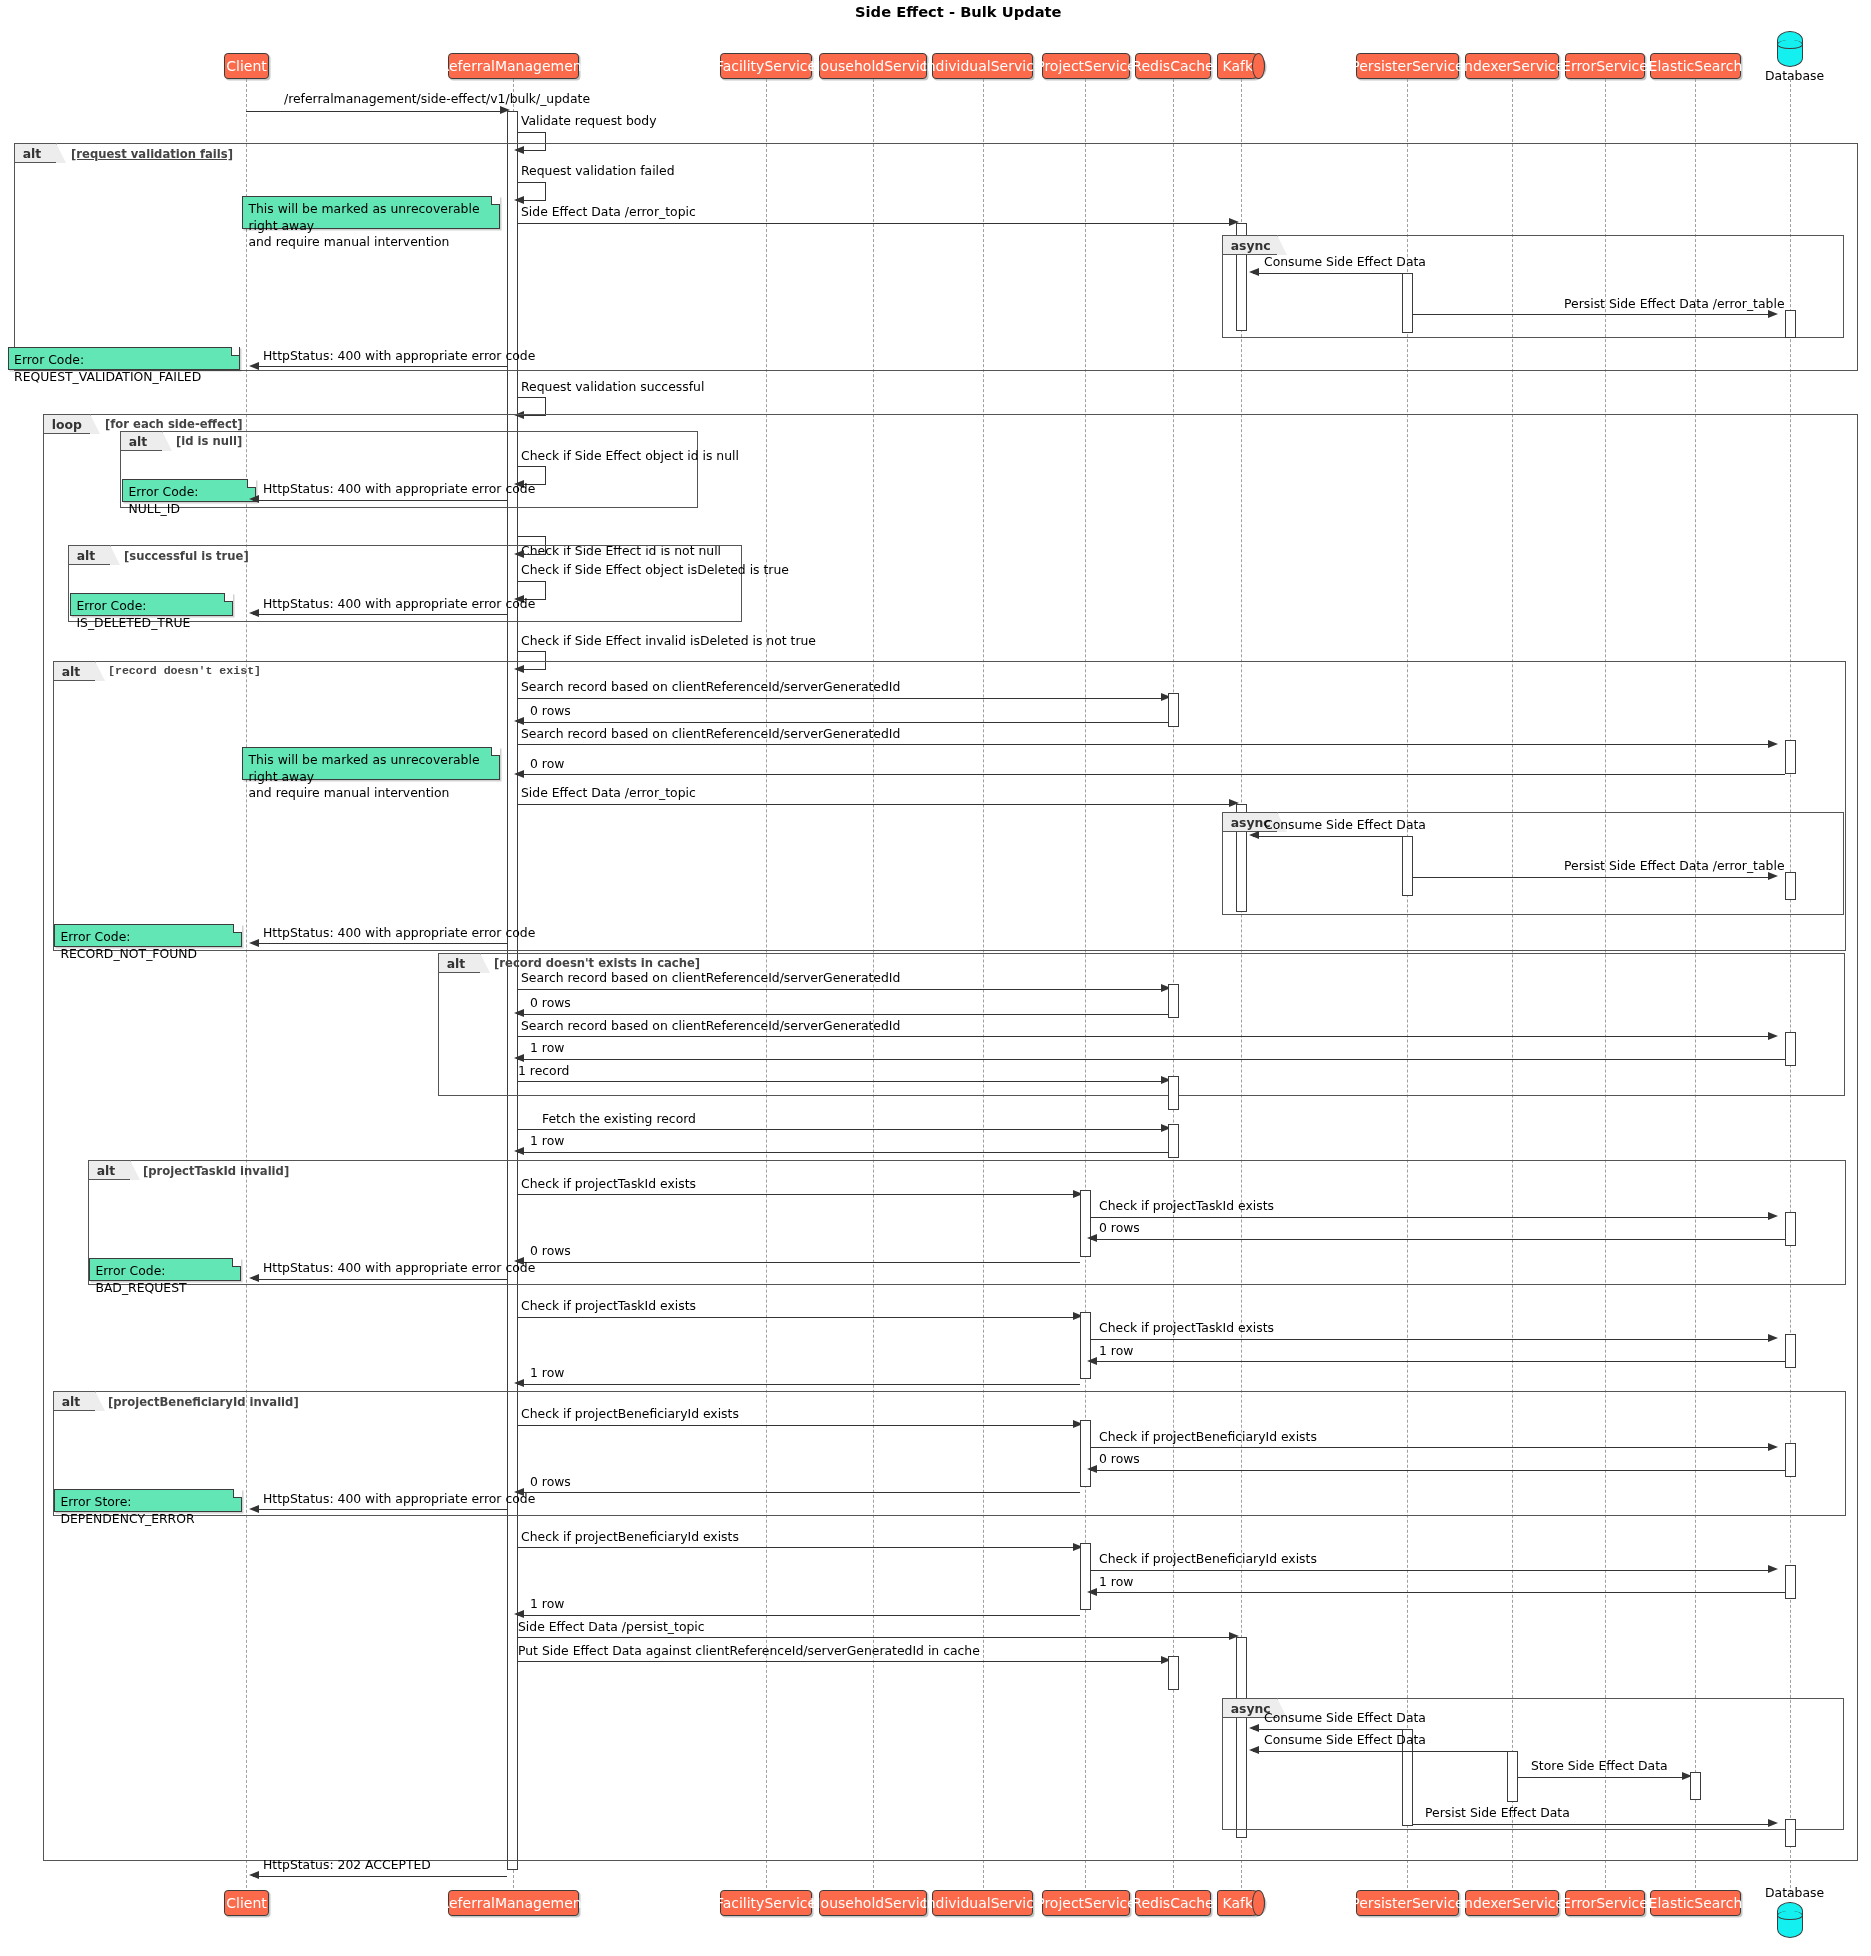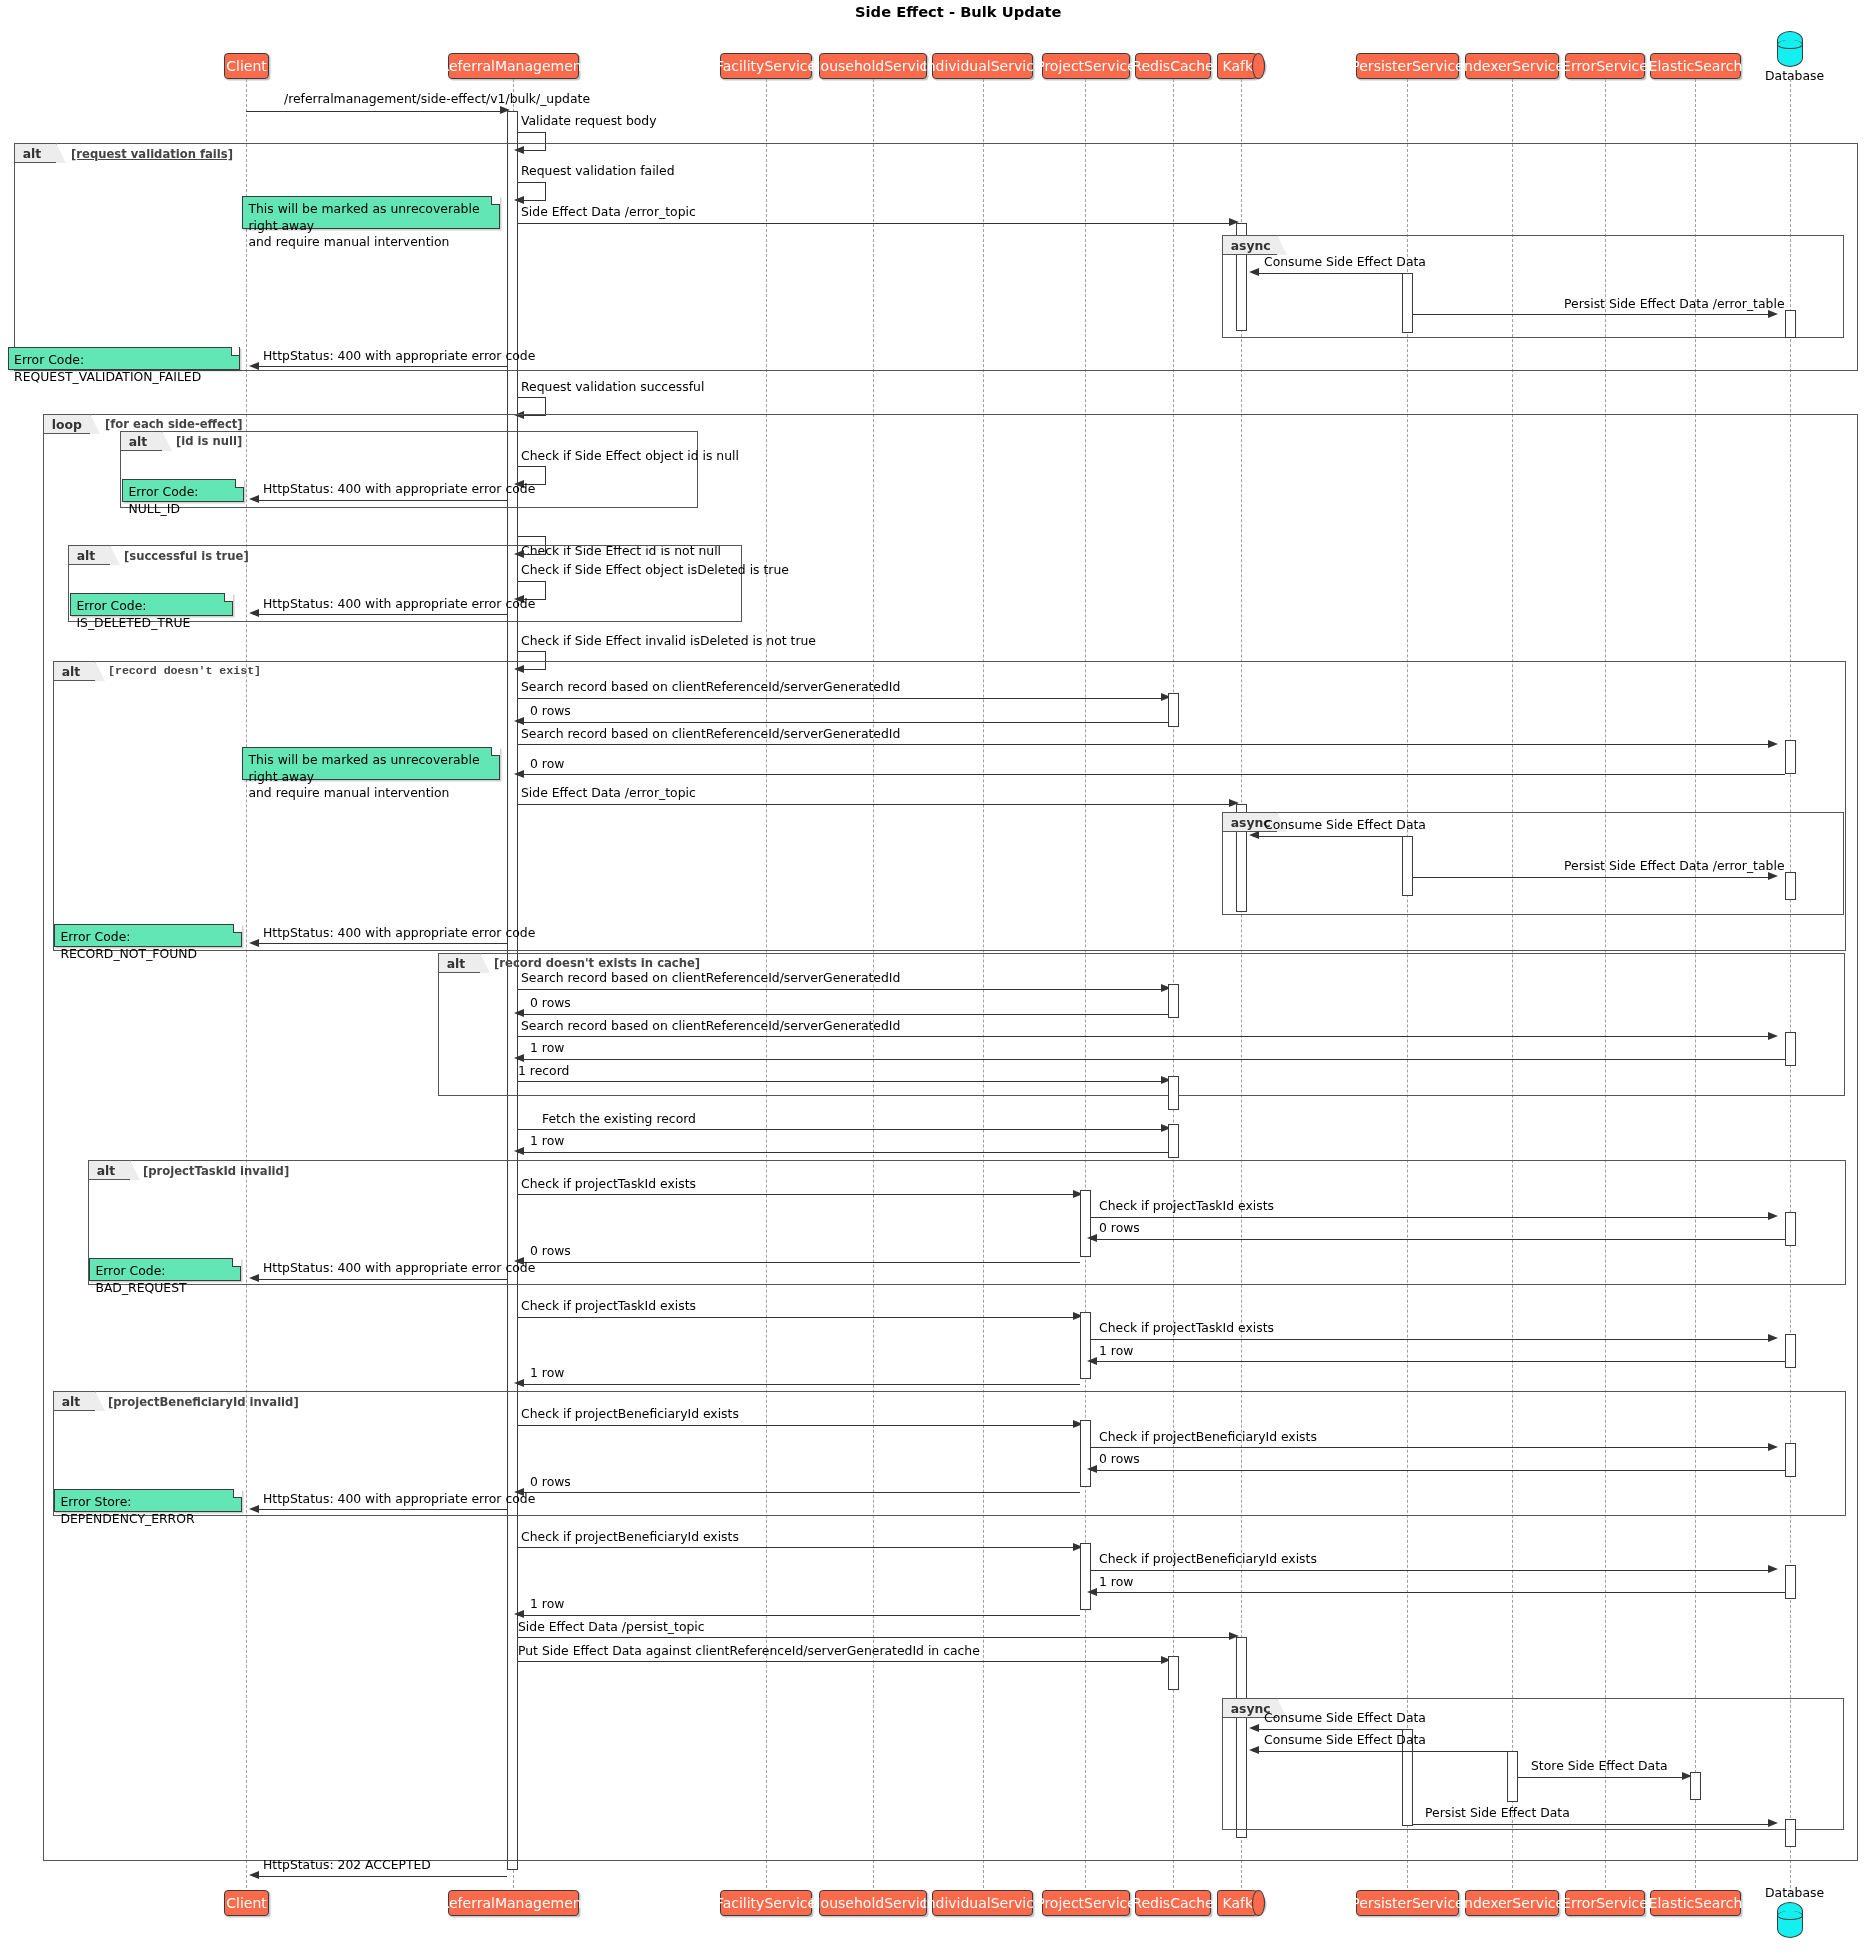--- a/index.html
+++ b/index.html
@@ -152,21 +152,21 @@
   <div class="grp-cond" style="left:105px;top:417px;">[for each side-effect]</div>
 
   <div class="grp" style="left:120px;top:431px;width:578px;height:77px;"></div>
   <div class="grp-hdr" style="left:120px;top:431px;width:43px;">alt</div>
   <div class="grp-cond" style="left:176px;top:434px;">[id is null]</div>
 
   <div class="lbl" style="left:521px;top:448px;">Check if Side Effect object id is null</div>
   <div class="self" style="left:518px;top:466px;width:28px;height:18.6px;"></div>
   <div class="arrow l" style="left:514px;top:480px;"></div>
 
-  <div class="note" style="left:122px;top:479px;width:122px;height:23px;">
+  <div class="note" style="left:122px;top:479px;width:134px;height:23px;">
     <span>Error Code: NULL_ID</span>
   </div>
   <div class="lbl" style="left:263px;top:481px;">HttpStatus: 400 with appropriate error code</div>
   <div class="msg" style="left:253px;top:500px;width:254px;"></div>
   <div class="arrow l" style="left:249px;top:495px;"></div>
 
   <div class="lbl" style="left:521px;top:543px;">Check if Side Effect id is not null</div>
   <div class="self" style="left:518px;top:536px;width:28px;height:18.6px;"></div>
   <div class="arrow l" style="left:514px;top:550px;"></div>
 

